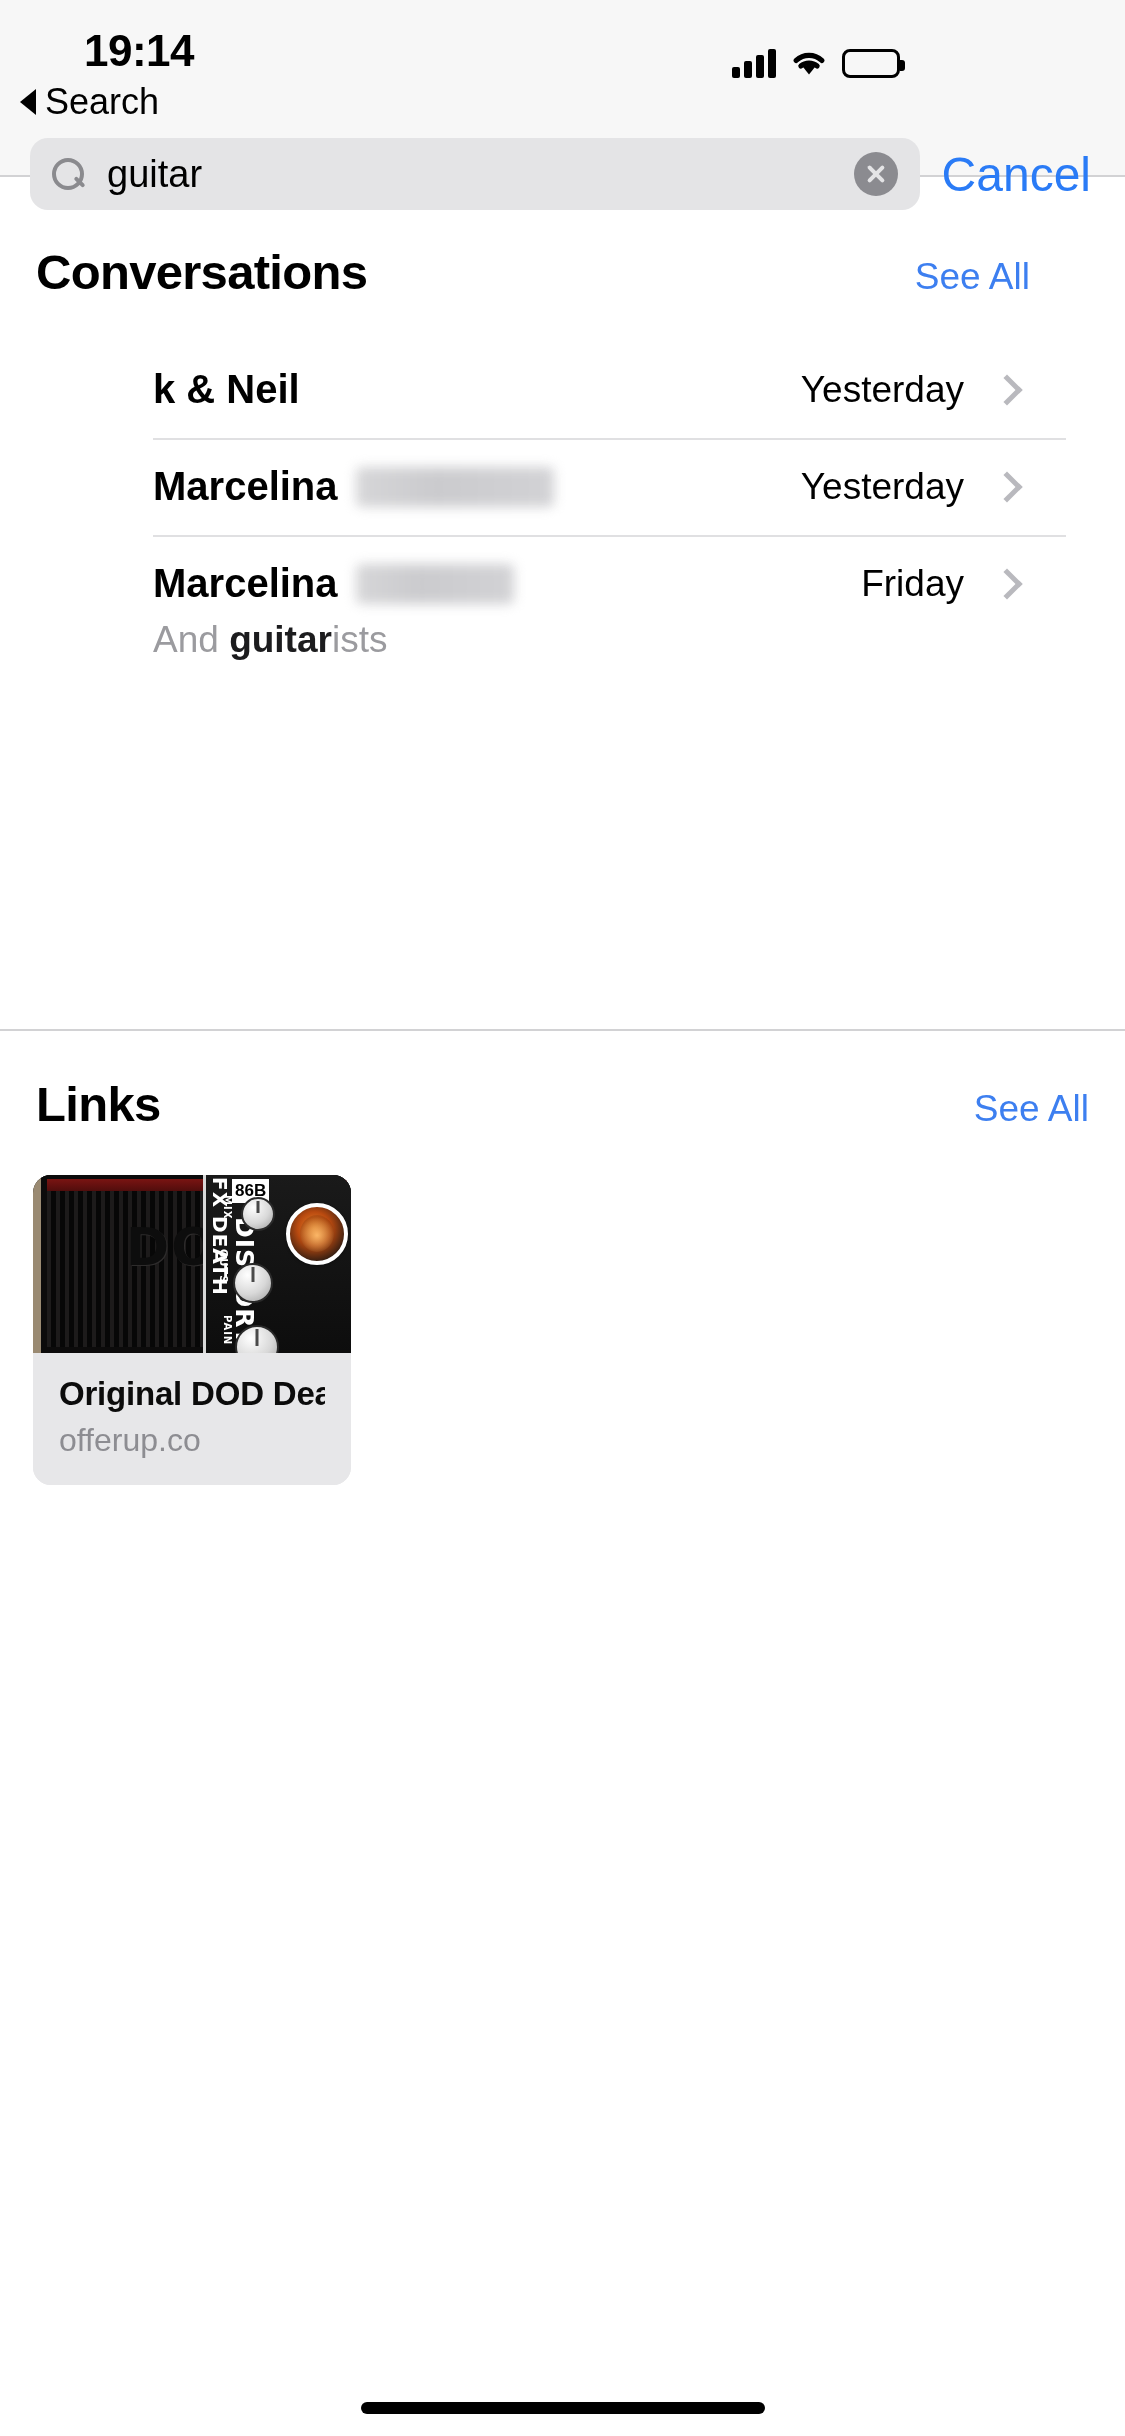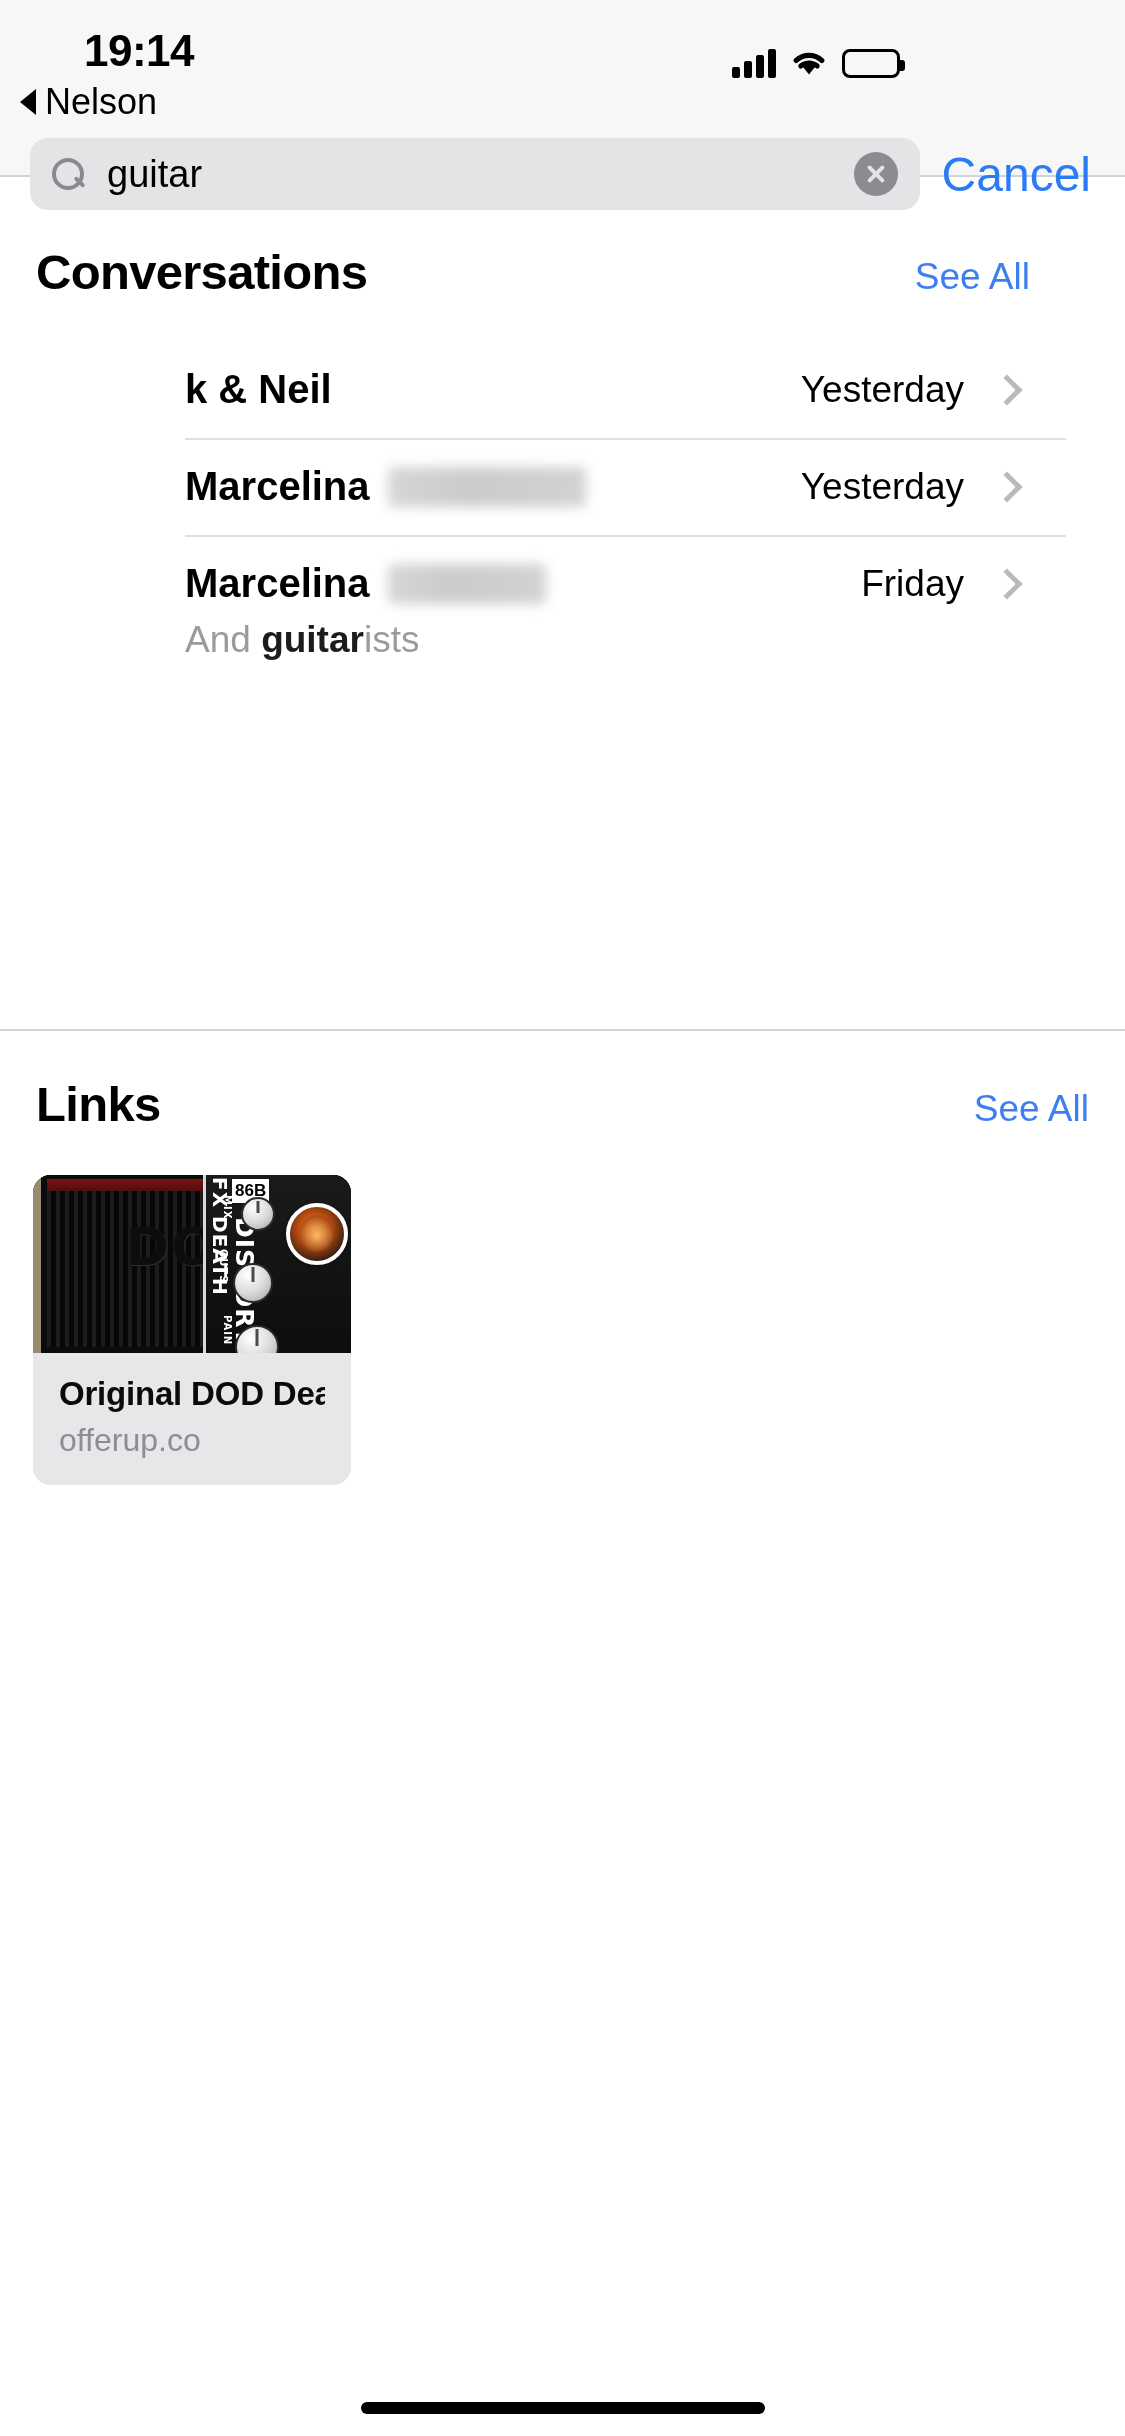--- a/index.html
+++ b/index.html
@@ -195,21 +195,20 @@
   .conversations-section {
     position: absolute;
     top: 177px; left: 0;
     width: 1066px;
   }
   .conv-header { margin-top: 67px; }
 
   .conv-list {
     margin-top: 43px;
     padding-left: 153px;
-    margin-left: 32px;
   }
   .conv-row {
     padding: 0 36px 0 0;
     position: relative;
   }
   .conv-row + .conv-row { border-top: 2px solid #e0e0e2; }
   .conv-inner {
     padding: 24px 0 26px 0;
     padding-right: 12px;
   }
@@ -466,21 +465,21 @@
 
 <div id="screen">
 
   <div class="header-area">
 
     <div class="status-bar">
       <div class="status-time">19:14</div>
 
       <div class="back-nav">
         <span class="back-caret"></span>
-        <span class="back-label">Nelson</span>
+        <span class="back-label">Search</span>
       </div>
 
       <div class="status-icons">
         <span class="signal-bars">
           <i></i>
             <i></i>
             <i></i>
             <i></i>
         </span>
         <span class="wifi-icon">

